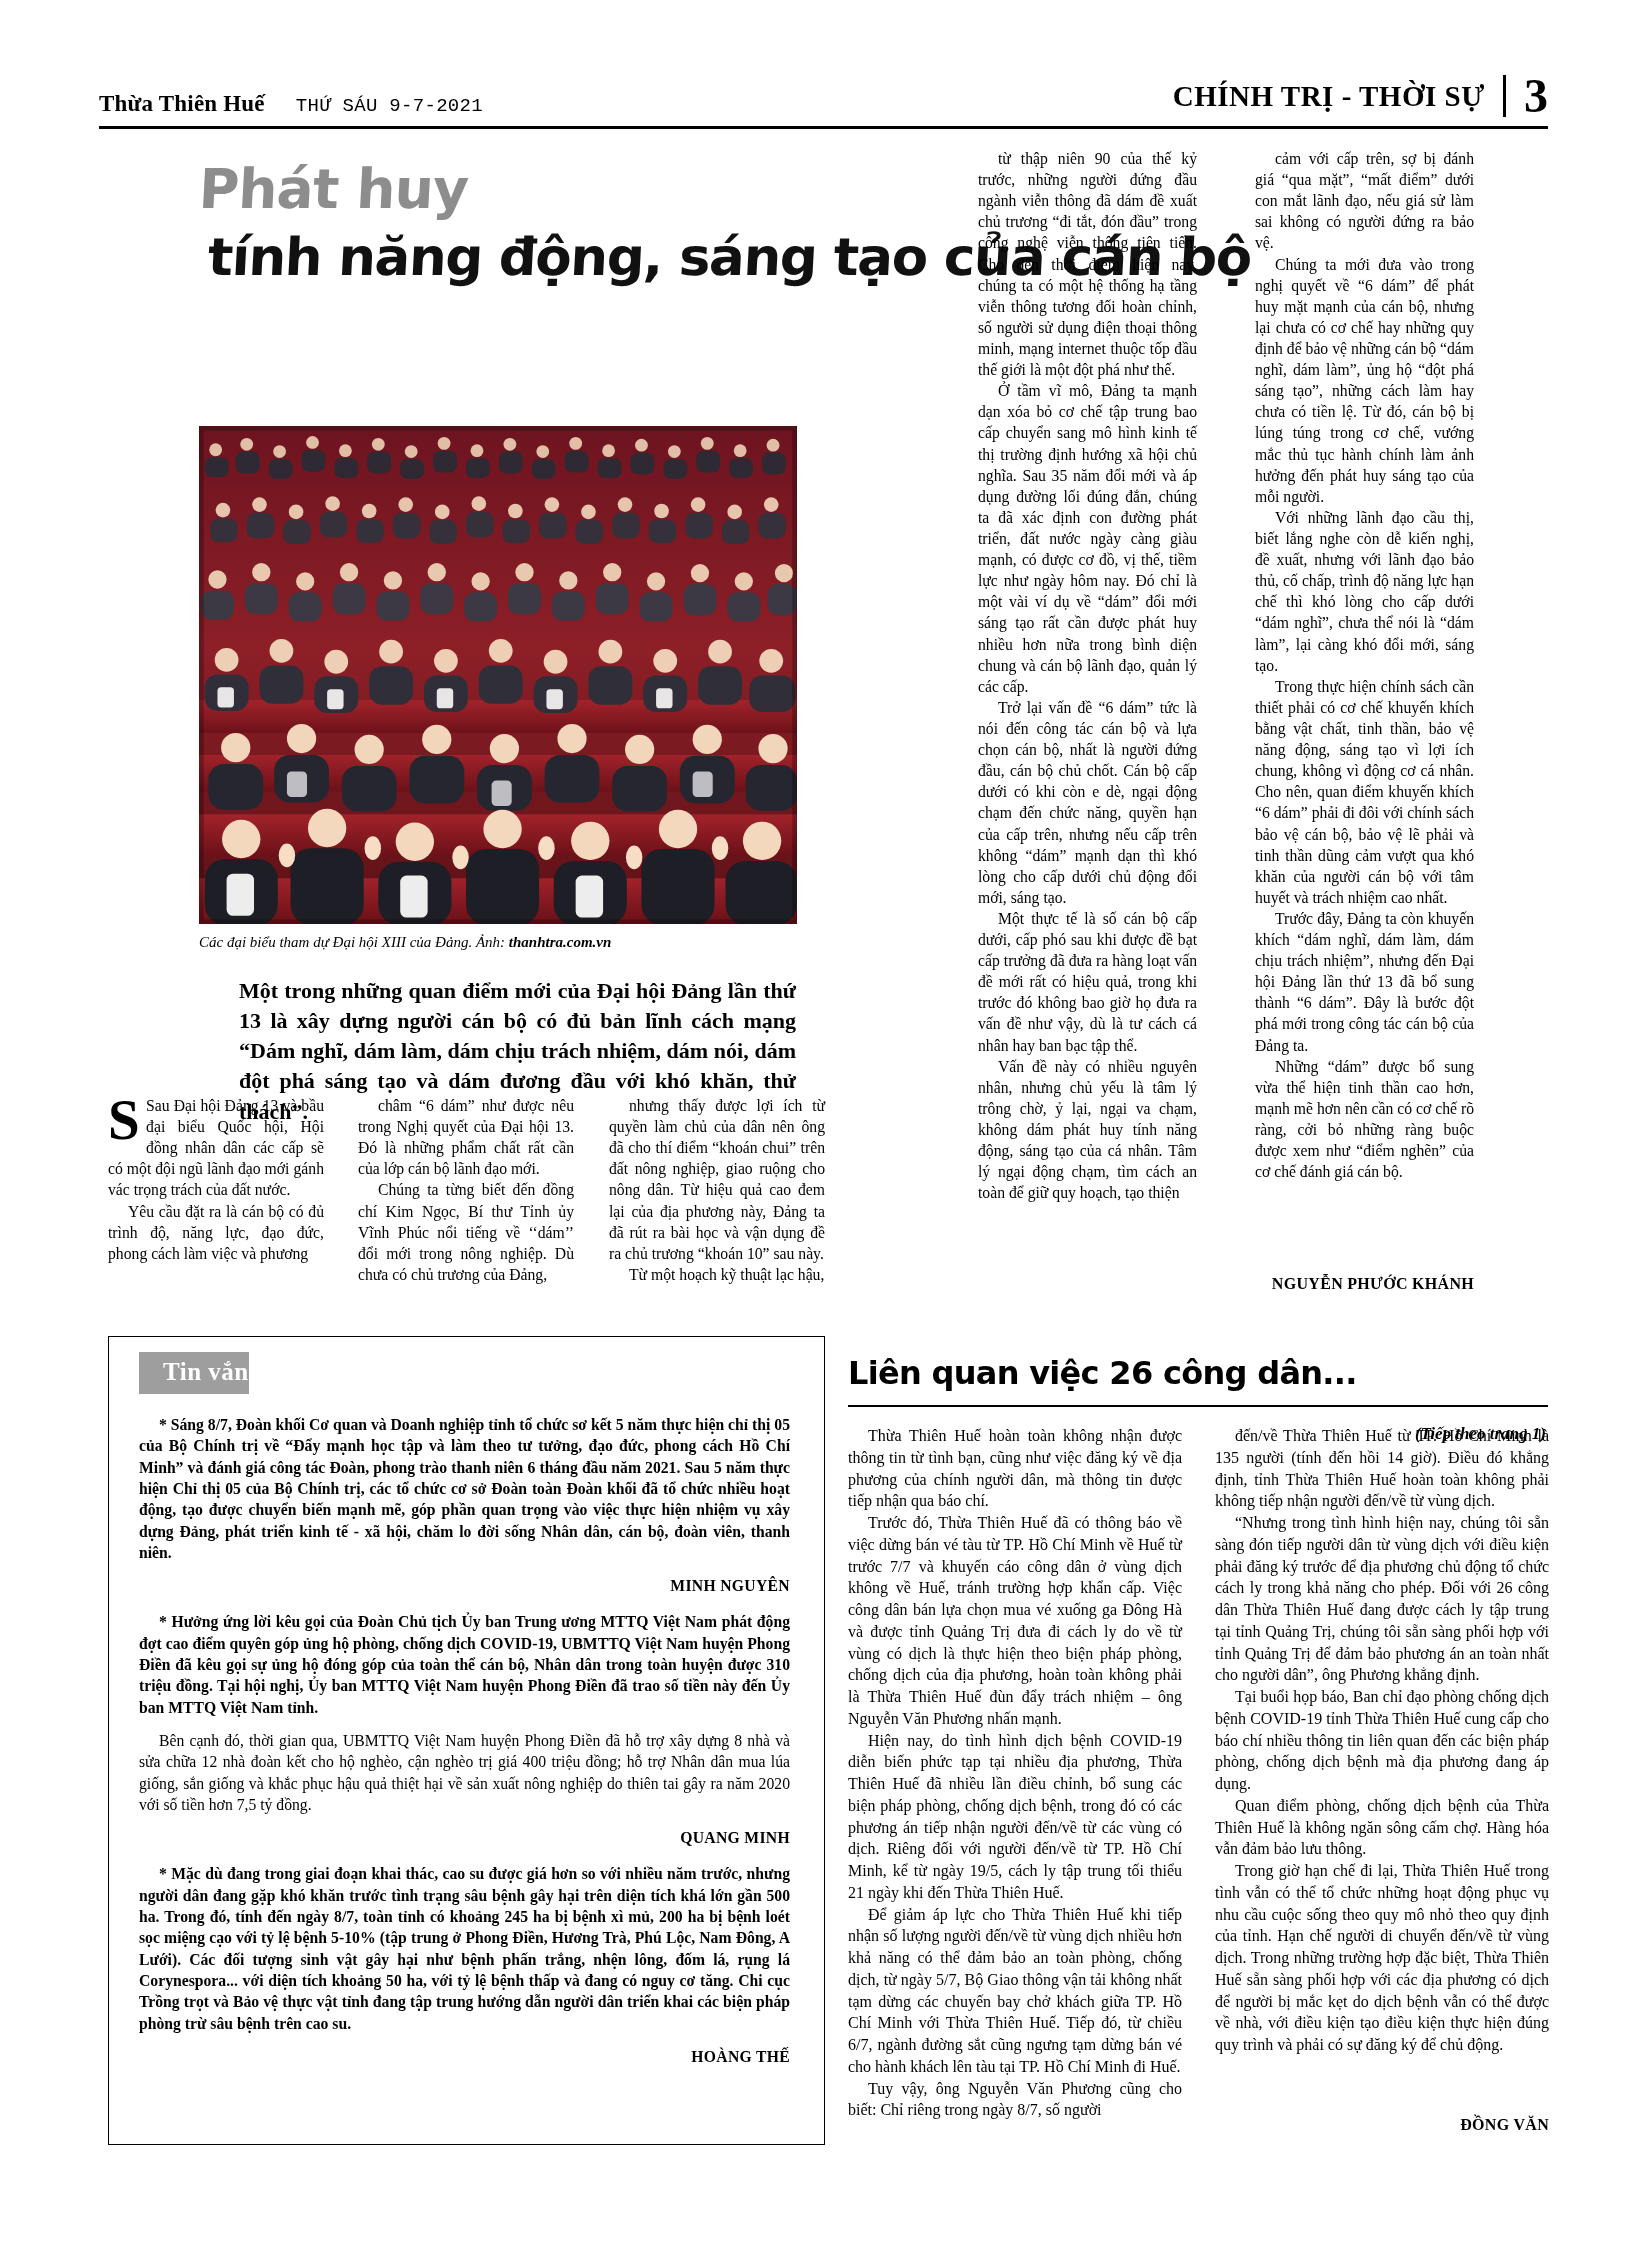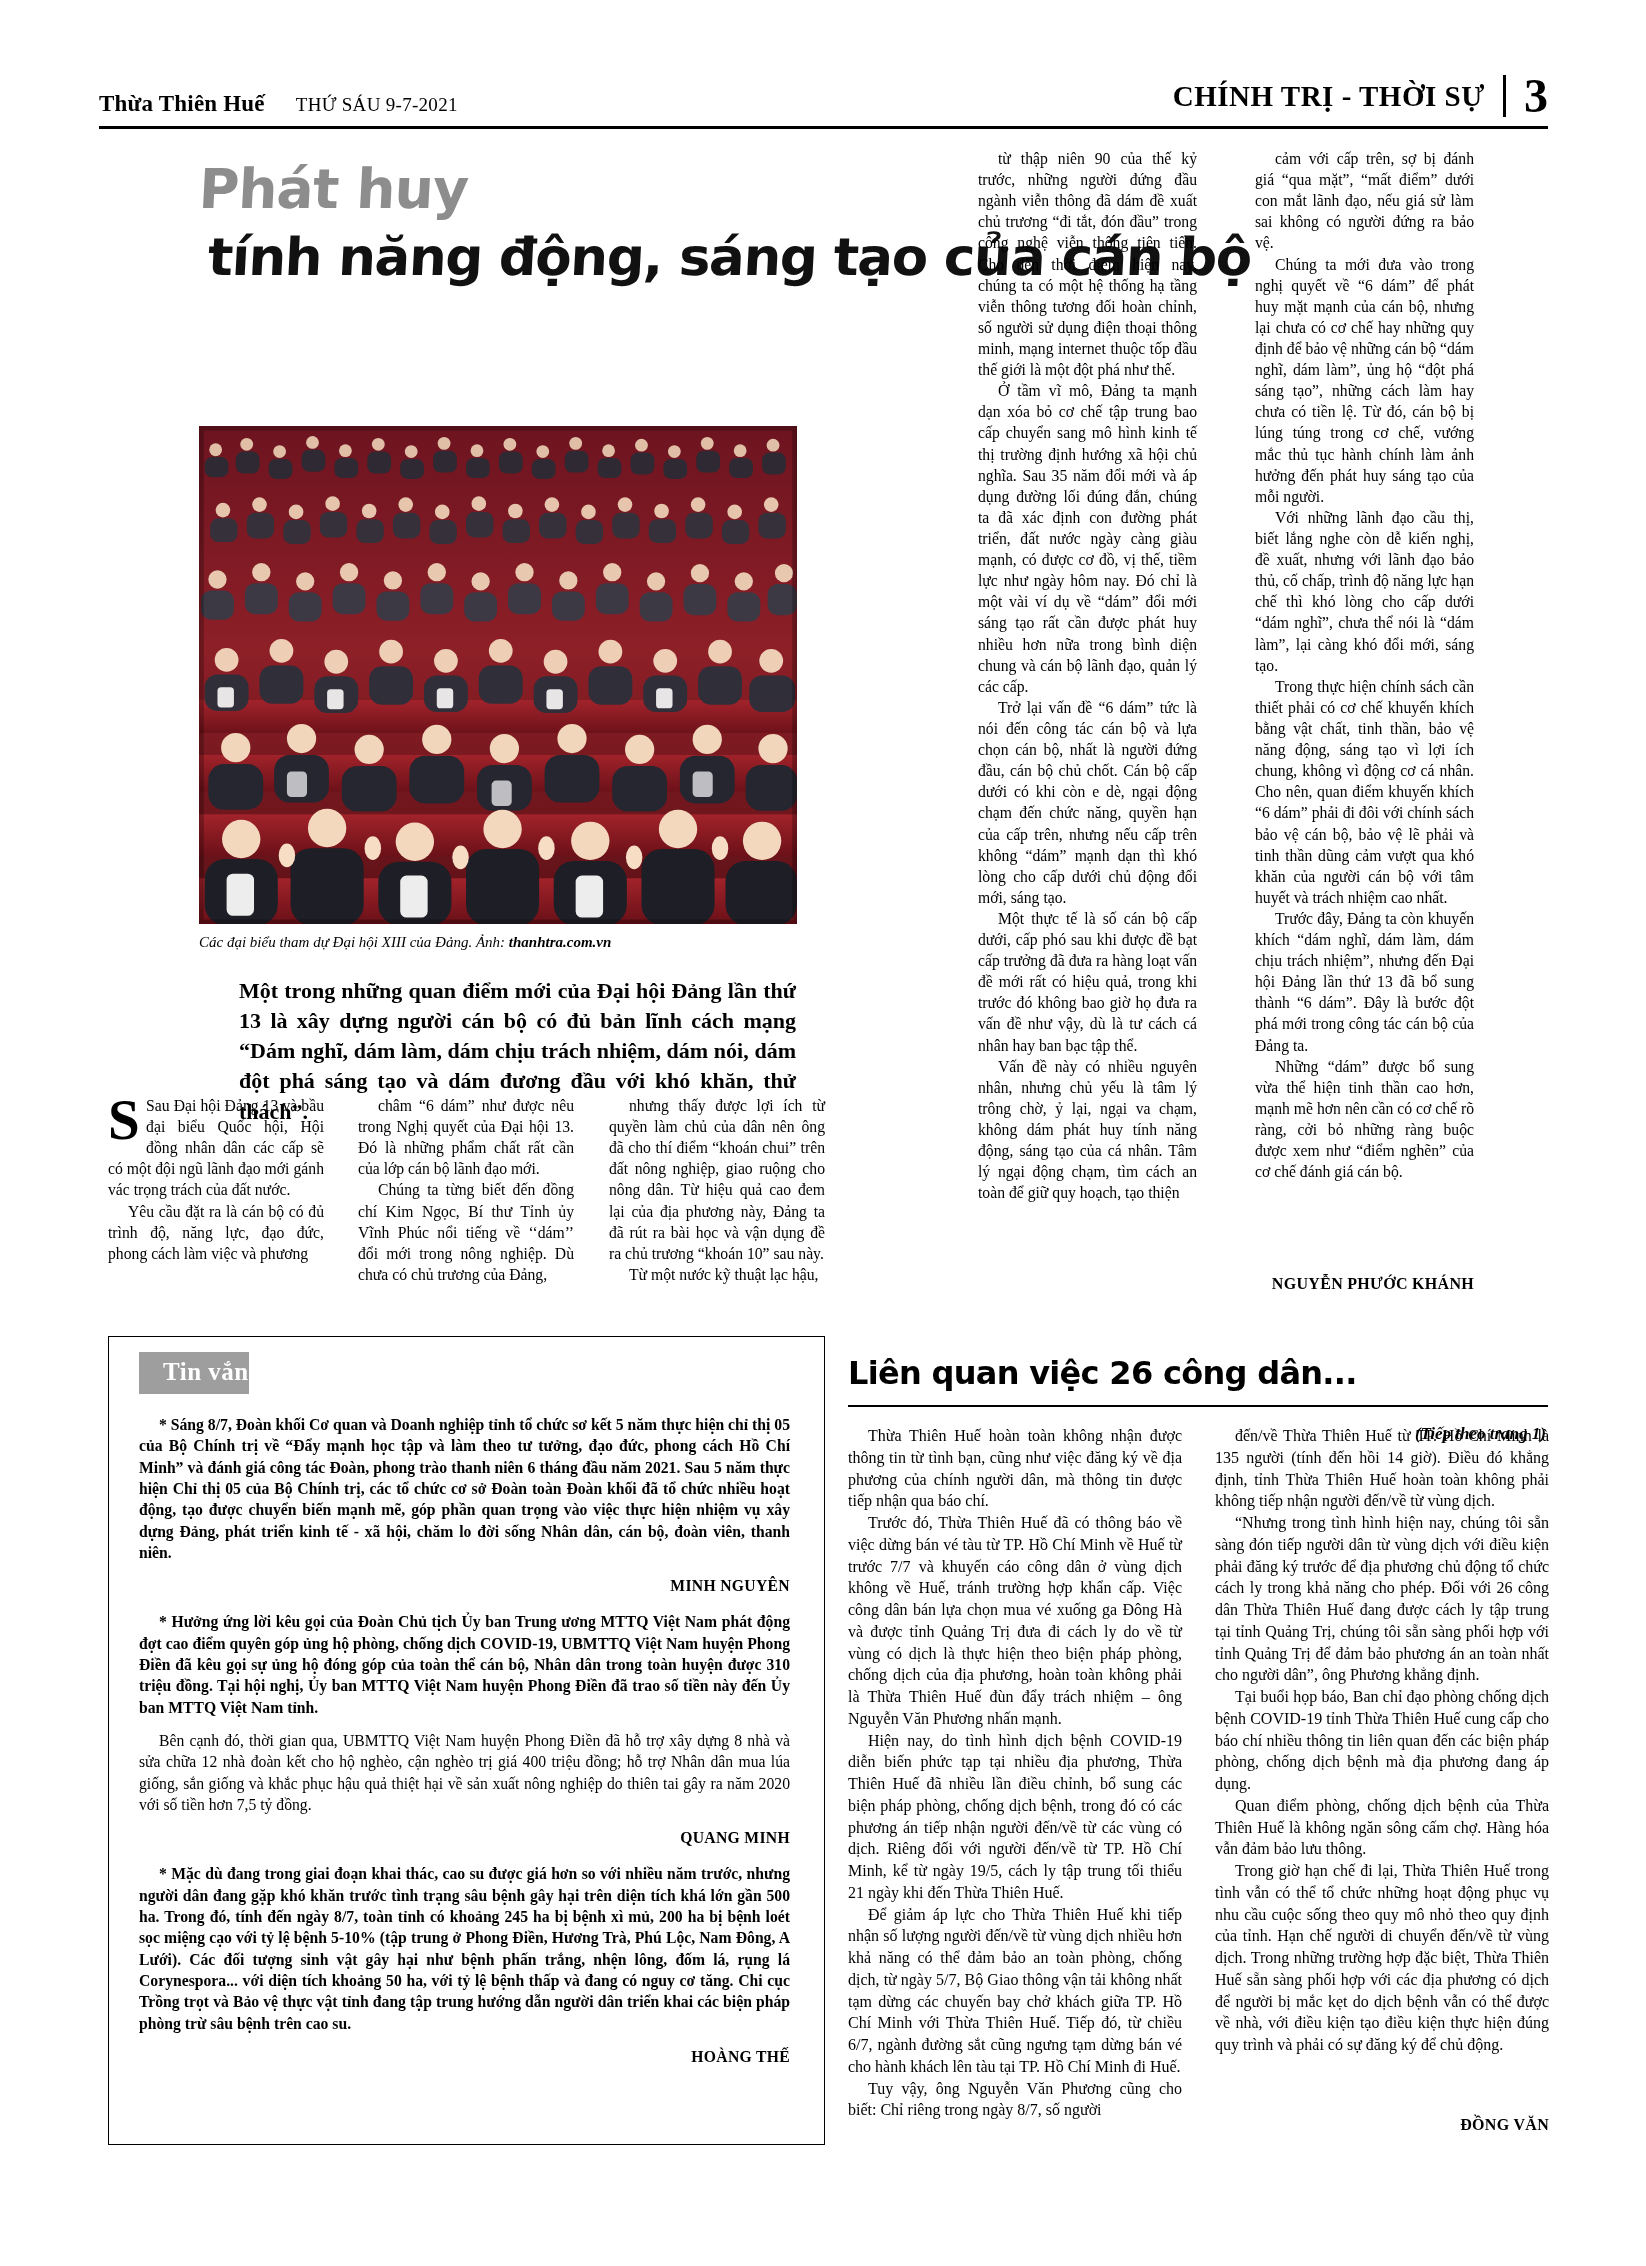--- a/index.html
+++ b/index.html
@@ -24,21 +24,21 @@
     position: absolute;
     left: 99px; top: 64px; width: 1449px; height: 53px;
     display: flex; align-items: flex-end; justify-content: space-between;
   }
   .masthead-left { display: flex; align-items: baseline; gap: 31px; }
   .paper-name {
     font-family: "Liberation Serif", serif;
     font-weight: bold; font-size: 23px; letter-spacing: 0.2px;
   }
   .issue-date {
-    font-family: Liberation Serif, serif;
+    font-family: Liberation Mono, monospace;
     font-size: 19px; letter-spacing: 0.3px;
   }
   .masthead-right { display: flex; align-items: center; gap: 18.3px; }
   .section-title {
     font-family: "Liberation Serif", serif;
     font-weight: bold; font-size: 29px; letter-spacing: 0.5px;
   }
   .page-sep { width: 2.7px; height: 42px; background: #000; display:inline-block; }
   .page-num {
     font-family: "Liberation Serif", serif;
@@ -461,21 +461,21 @@
     <p>Yêu cầu đặt ra là cán bộ có đủ trình độ, năng lực, đạo đức, phong cách làm việc và phương</p>
   </div>
 
   <div class="col" id="colB">
     <p>châm “6 dám” như được nêu trong Nghị quyết của Đại hội 13. Đó là những phẩm chất rất cần của lớp cán bộ lãnh đạo mới.</p>
     <p>Chúng ta từng biết đến đồng chí Kim Ngọc, Bí thư Tỉnh ủy Vĩnh Phúc nổi tiếng về ‘‘dám’’ đổi mới trong nông nghiệp. Dù chưa có chủ trương của Đảng,</p>
   </div>
 
   <div class="col" id="colC">
     <p>nhưng thấy được lợi ích từ quyền làm chủ của dân nên ông đã cho thí điểm “khoán chui” trên đất nông nghiệp, giao ruộng cho nông dân. Từ hiệu quả cao đem lại của địa phương này, Đảng ta đã rút ra bài học và vận dụng đề ra chủ trương “khoán 10” sau này.</p>
-    <p>Từ một nước kỹ thuật lạc hậu,</p>
+    <p>Từ một hoạch kỹ thuật lạc hậu,</p>
   </div>
 
   <div class="col" id="colD">
     <p>từ thập niên 90 của thế kỷ trước, những người đứng đầu ngành viễn thông đã dám đề xuất chủ trương “đi tắt, đón đầu” trong công nghệ viễn thông tiên tiến. Cho đến thời điểm hiện nay, chúng ta có một hệ thống hạ tầng viễn thông tương đối hoàn chỉnh, số người sử dụng điện thoại thông minh, mạng internet thuộc tốp đầu thế giới là một đột phá như thế.</p>
     <p>Ở tầm vĩ mô, Đảng ta mạnh dạn xóa bỏ cơ chế tập trung bao cấp chuyển sang mô hình kinh tế thị trường định hướng xã hội chủ nghĩa. Sau 35 năm đổi mới và áp dụng đường lối đúng đắn, chúng ta đã xác định con đường phát triển, đất nước ngày càng giàu mạnh, có được cơ đồ, vị thế, tiềm lực như ngày hôm nay. Đó chỉ là một vài ví dụ về “dám” đổi mới sáng tạo rất cần được phát huy nhiều hơn nữa trong bình diện chung và cán bộ lãnh đạo, quản lý các cấp.</p>
     <p>Trở lại vấn đề “6 dám” tức là nói đến công tác cán bộ và lựa chọn cán bộ, nhất là người đứng đầu, cán bộ chủ chốt. Cán bộ cấp dưới có khi còn e dè, ngại động chạm đến chức năng, quyền hạn của cấp trên, nhưng nếu cấp trên không “dám” mạnh dạn thì khó lòng cho cấp dưới chủ động đổi mới, sáng tạo.</p>
     <p>Một thực tế là số cán bộ cấp dưới, cấp phó sau khi được đề bạt cấp trưởng đã đưa ra hàng loạt vấn đề mới rất có hiệu quả, trong khi trước đó không bao giờ họ đưa ra vấn đề như vậy, dù là tư cách cá nhân hay ban bạc tập thể.</p>
     <p>Vấn đề này có nhiều nguyên nhân, nhưng chủ yếu là tâm lý trông chờ, ỷ lại, ngại va chạm, không dám phát huy tính năng động, sáng tạo của cá nhân. Tâm lý ngại động chạm, tìm cách an toàn để giữ quy hoạch, tạo thiện</p>
   </div>
 

